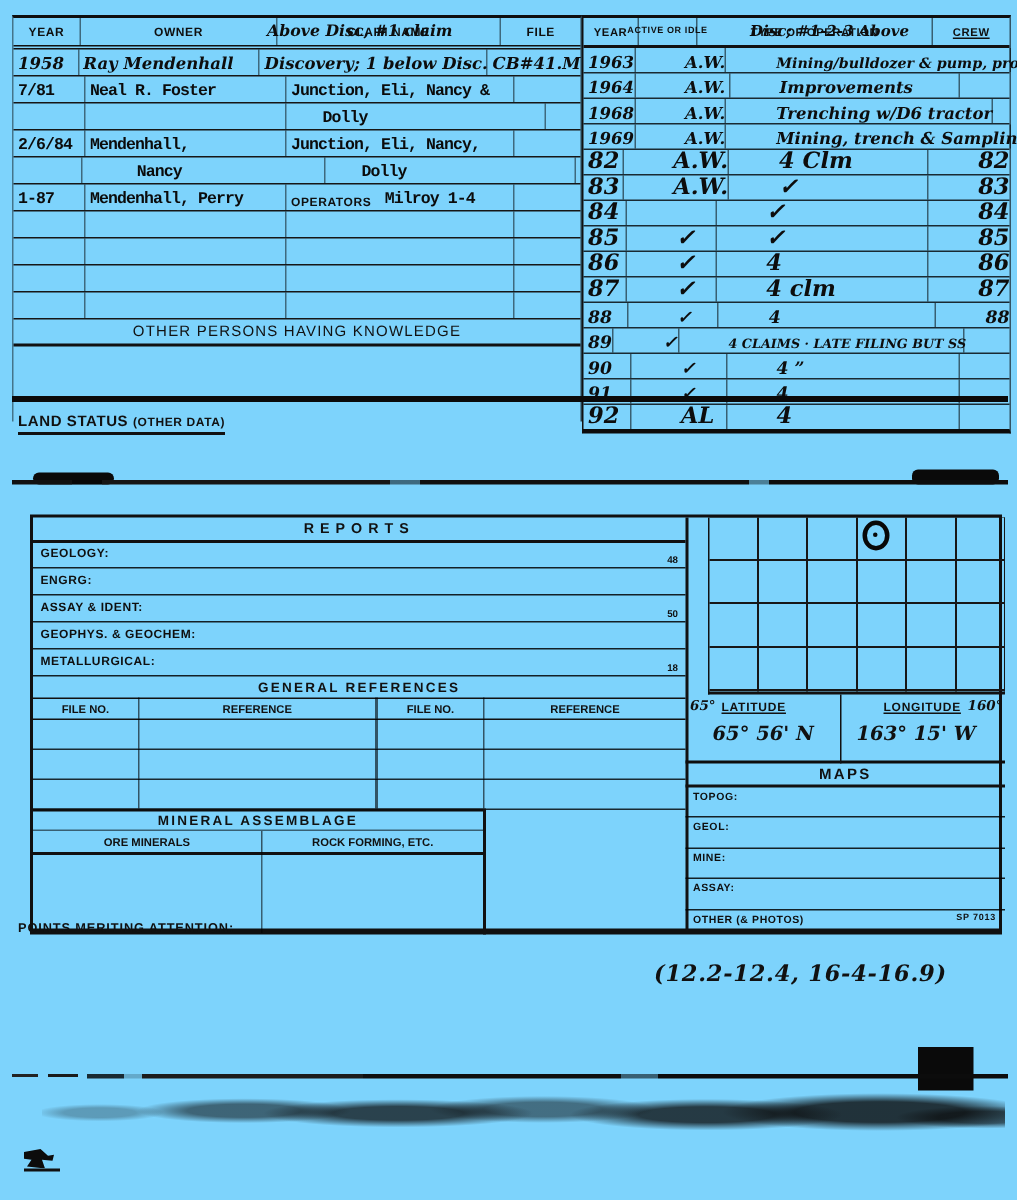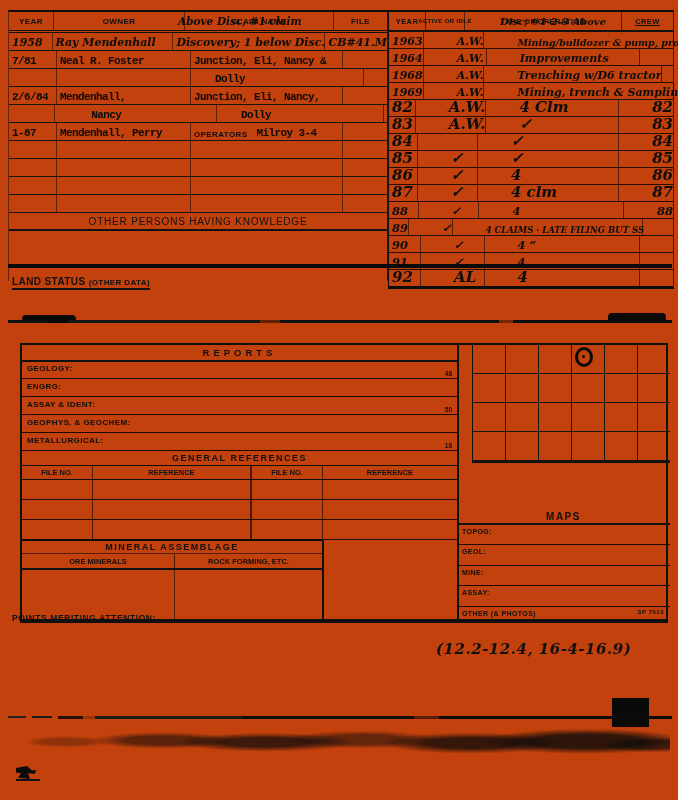--- a/index.html
+++ b/index.html
@@ -1,16 +1,16 @@
 <!DOCTYPE html>
 <html><head>
 <meta charset="utf-8">
 <style>
   html,body{margin:0;padding:0;background:#fff;}
-  #page{position:relative;width:678px;height:800px;background:#c2410c;overflow:hidden;
+  #page{position:relative;width:678px;height:800px;background:#7dd3fc;overflow:hidden;
         font-family:"Liberation Sans",sans-serif;color:#111;}
   .abs{position:absolute;}
   
   .lbl{font-family:"Liberation Sans",sans-serif;font-weight:700;font-size:8px;letter-spacing:.4px;color:#0f0f0f;}
   
   .tw{font-family:"Liberation Mono","DejaVu Sans Mono",monospace;font-weight:700;font-size:11px;letter-spacing:-.6px;color:#0b0b0b;}
   
   .hw{font-family:"DejaVu Serif",serif;font-style:italic;font-weight:700;font-size:11px;color:#0d0d0d;}
   .hw.big{font-size:15px;}
   .hw.med{font-size:11.5px;}
@@ -144,21 +144,21 @@
       <div class="c w1 tw"></div>
       <div class="c w2 tw ind2">Nancy</div>
       <div class="c w3 tw ind">Dolly</div>
       <div class="c w4 tw"></div>
     </div>
     <div class="row">
       <div class="c w1 tw">1-87</div>
       <div class="c w2 tw">Mendenhall, Perry</div>
       <div class="c w3">
         <span class="lbl">OPERATORS</span>&nbsp;&nbsp;
-        <span class="tw">Milroy 3-4</span>
+        <span class="tw">Milroy 1-4</span>
       </div>
       <div class="c w4 tw"></div>
     </div>
     <div class="row">
         <div class="c w1"></div>
         <div class="c w2"></div>
         <div class="c w3"></div>
         <div class="c w4"></div>
       </div>
     <div class="row">
@@ -353,20 +353,32 @@
     <div class="abs mindiv1"></div>
     <div class="abs mindiv2"></div>
 
     <div class="abs maindiv"></div>
 
     <div class="abs locgrid"></div>
     <span class="locmark">
         <span class="dot"></span>
       </span>
 
+    <div class="abs latlong">
+      <div class="latcell">
+        <span class="abs coordnote" style="left:3px;top:3px">65°</span>
+        <span class="abs coordlabel" style="left:24px;top:4px">LATITUDE</span>
+        <span class="abs coordval" style="left:18px;top:19px">65° 56' N</span>
+      </div>
+      <div class="longcell">
+        <span class="abs coordlabel" style="left:28px;top:4px">LONGITUDE</span>
+        <span class="abs coordnote" style="left:84px;top:3px">160°</span>
+        <span class="abs coordval" style="left:10px;top:19px">163° 15' W</span>
+      </div>
+    </div>
 
     <div class="abs mapsbox">
       <div class="maps-title">MAPS</div>
       <div class="maprow">
           <span class="lbl">TOPOG:</span>
         </div>
       <div class="maprow">
           <span class="lbl">GEOL:</span>
         </div>
       <div class="maprow">

